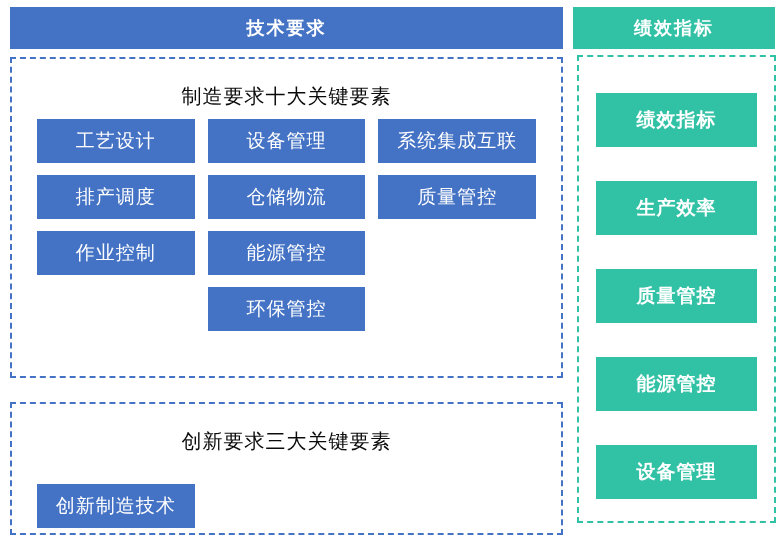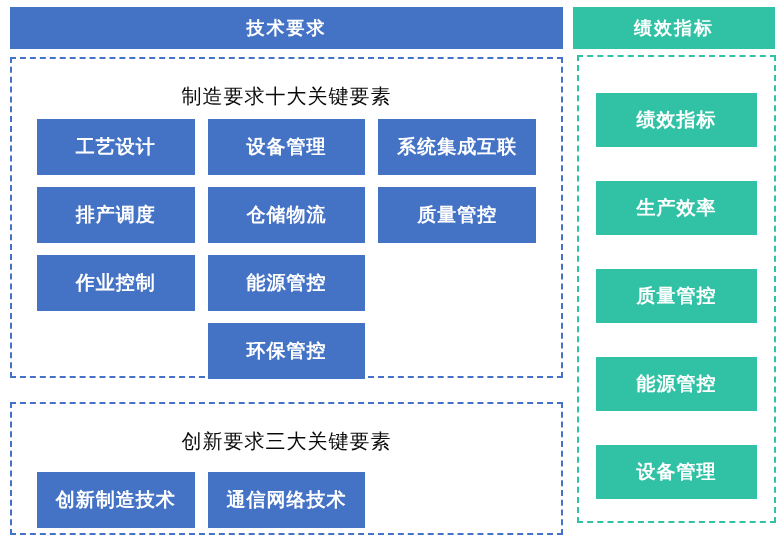--- a/index.html
+++ b/index.html
@@ -35,26 +35,26 @@
   }
 
   
   .grid3{
     display:grid;
     grid-template-columns:repeat(3,1fr);
     column-gap:13px;row-gap:12px;
     padding:0 25px;
   }
   .grid-mfg{margin-top:9px;}
-  .grid-innov{margin-top:17px;}
+  .grid-innov{margin-top:29px;}
   .blue-box{
-    height:56px;
+    height:44px;
     background:#4472C4;
     display:flex;align-items:center;justify-content:center;
-    color:#ffffff;font-weight:700;font-size:19px;letter-spacing:1px;
+    color:#ffffff;font-weight:400;font-size:19px;letter-spacing:1px;
   }
   .col2{grid-column:2;}
 
   
   .perf-stack{
     display:flex;flex-direction:column;align-items:center;
     padding-top:36px;row-gap:34px;
   }
   .teal-box{
     width:161px;height:54px;
@@ -83,21 +83,20 @@
       <div class="blue-box">作业控制</div>
       <div class="blue-box">能源管控</div>
       <div class="blue-box col2">环保管控</div>
     </div>
   </div>
 
   <div class="panel panel-blue panel-innov">
     <div class="panel-title">创新要求三大关键要素</div>
     <div class="grid3 grid-innov">
       <div class="blue-box">创新制造技术</div>
-      <div class="blue-box">通信网络技术</div>
     </div>
   </div>
 
   <div class="panel panel-teal panel-perf">
     <div class="perf-stack">
       <div class="teal-box">绩效指标</div>
       <div class="teal-box">生产效率</div>
       <div class="teal-box">质量管控</div>
       <div class="teal-box">能源管控</div>
       <div class="teal-box">设备管理</div>

